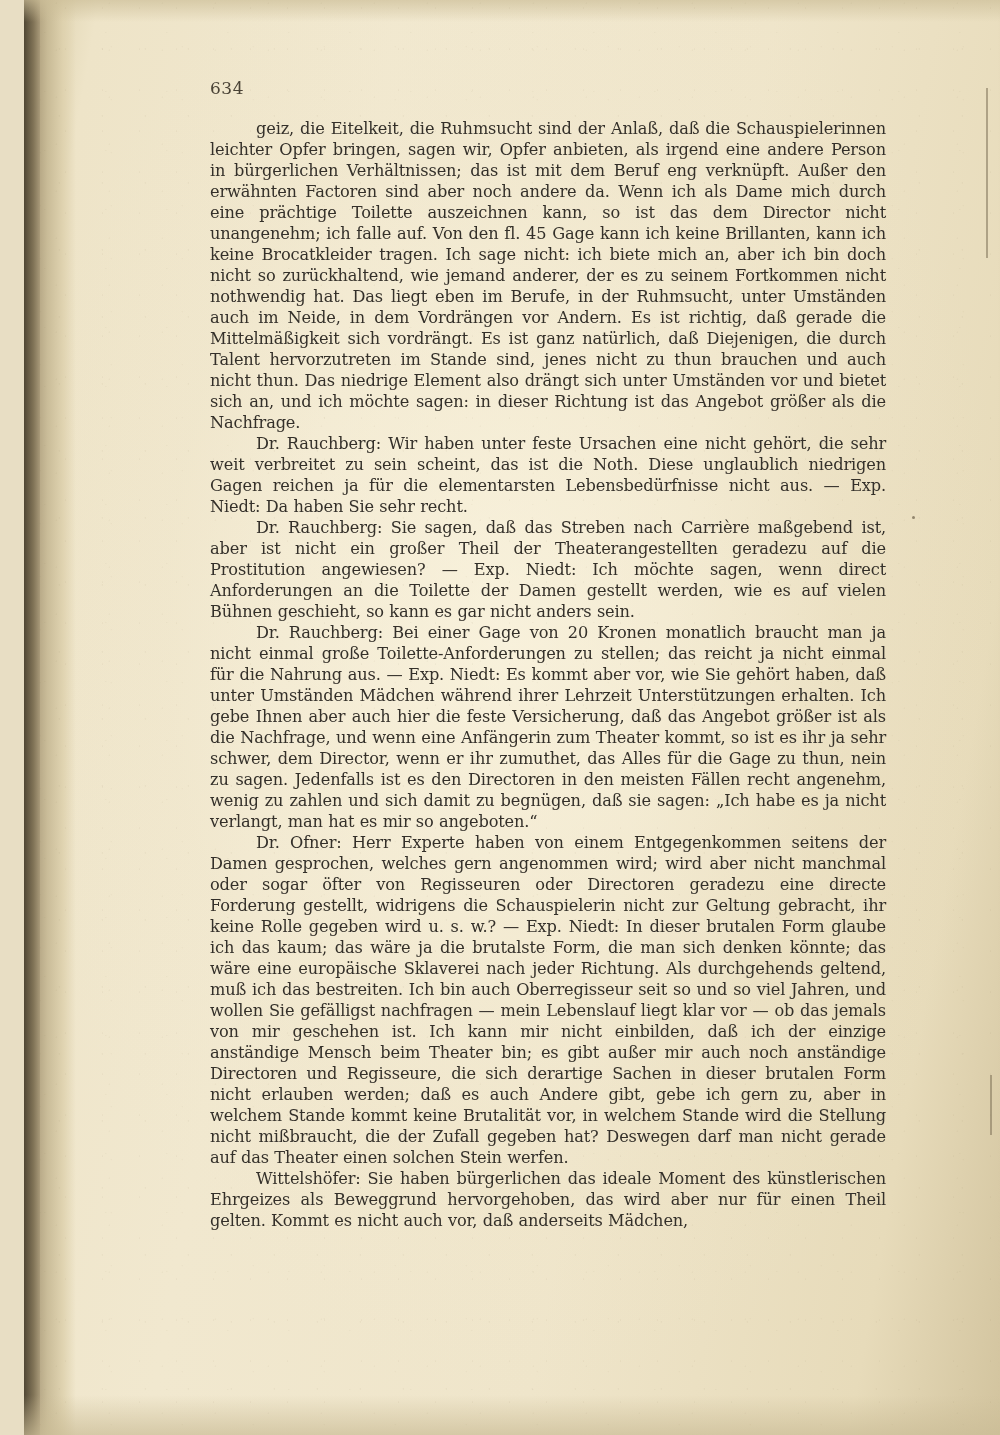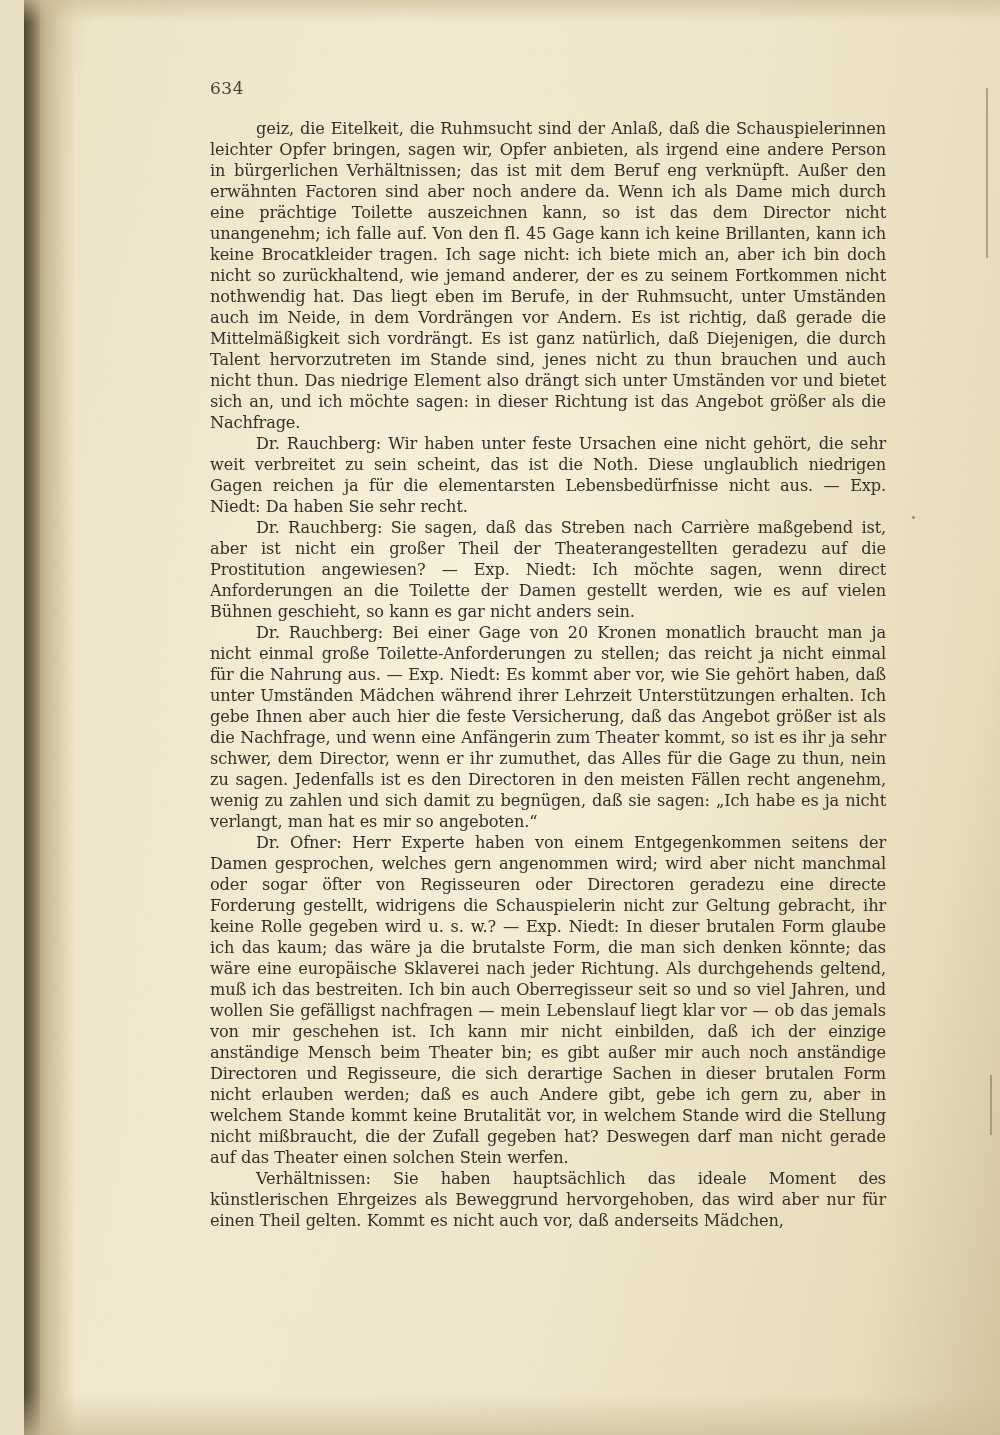--- a/index.html
+++ b/index.html
@@ -134,21 +134,21 @@
   <div id="content">
 
     <div class="folio">634</div>
 
     <div class="textblock">
       <p class="para">geiz, die Eitelkeit, die Ruhmsucht sind der Anlaß, daß die Schauspielerinnen leichter Opfer bringen, sagen wir, Opfer anbieten, als irgend eine andere Person in bürgerlichen Verhältnissen; das ist mit dem Beruf eng verknüpft. Außer den erwähnten Factoren sind aber noch andere da. Wenn ich als Dame mich durch eine prächtige Toilette auszeichnen kann, so ist das dem Director nicht unangenehm; ich falle auf. Von den fl. 45 Gage kann ich keine Brillanten, kann ich keine Brocatkleider tragen. Ich sage nicht: ich biete mich an, aber ich bin doch nicht so zurückhaltend, wie jemand anderer, der es zu seinem Fortkommen nicht nothwendig hat. Das liegt eben im Berufe, in der Ruhmsucht, unter Umständen auch im Neide, in dem Vordrängen vor Andern. Es ist richtig, daß gerade die Mittelmäßigkeit sich vordrängt. Es ist ganz natürlich, daß Diejenigen, die durch Talent hervorzutreten im Stande sind, jenes nicht zu thun brauchen und auch nicht thun. Das niedrige Element also drängt sich unter Umständen vor und bietet sich an, und ich möchte sagen: in dieser Richtung ist das Angebot größer als die Nachfrage.</p>
       <p class="para">Dr. Rauchberg: Wir haben unter feste Ursachen eine nicht gehört, die sehr weit verbreitet zu sein scheint, das ist die Noth. Diese unglaublich niedrigen Gagen reichen ja für die elementarsten Lebensbedürfnisse nicht aus. — Exp. Niedt: Da haben Sie sehr recht.</p>
       <p class="para">Dr. Rauchberg: Sie sagen, daß das Streben nach Carrière maßgebend ist, aber ist nicht ein großer Theil der Theaterangestellten geradezu auf die Prostitution angewiesen? — Exp. Niedt: Ich möchte sagen, wenn direct Anforderungen an die Toilette der Damen gestellt werden, wie es auf vielen Bühnen geschieht, so kann es gar nicht anders sein.</p>
       <p class="para">Dr. Rauchberg: Bei einer Gage von 20 Kronen monatlich braucht man ja nicht einmal große Toilette-Anforderungen zu stellen; das reicht ja nicht einmal für die Nahrung aus. — Exp. Niedt: Es kommt aber vor, wie Sie gehört haben, daß unter Umständen Mädchen während ihrer Lehrzeit Unterstützungen erhalten. Ich gebe Ihnen aber auch hier die feste Versicherung, daß das Angebot größer ist als die Nachfrage, und wenn eine Anfängerin zum Theater kommt, so ist es ihr ja sehr schwer, dem Director, wenn er ihr zumuthet, das Alles für die Gage zu thun, nein zu sagen. Jedenfalls ist es den Directoren in den meisten Fällen recht angenehm, wenig zu zahlen und sich damit zu begnügen, daß sie sagen: „Ich habe es ja nicht verlangt, man hat es mir so angeboten.“</p>
       <p class="para">Dr. Ofner: Herr Experte haben von einem Entgegenkommen seitens der Damen gesprochen, welches gern angenommen wird; wird aber nicht manchmal oder sogar öfter von Regisseuren oder Directoren geradezu eine directe Forderung gestellt, widrigens die Schauspielerin nicht zur Geltung gebracht, ihr keine Rolle gegeben wird u. s. w.? — Exp. Niedt: In dieser brutalen Form glaube ich das kaum; das wäre ja die brutalste Form, die man sich denken könnte; das wäre eine europäische Sklaverei nach jeder Richtung. Als durchgehends geltend, muß ich das bestreiten. Ich bin auch Oberregisseur seit so und so viel Jahren, und wollen Sie gefälligst nachfragen — mein Lebenslauf liegt klar vor — ob das jemals von mir geschehen ist. Ich kann mir nicht einbilden, daß ich der einzige anständige Mensch beim Theater bin; es gibt außer mir auch noch anständige Directoren und Regisseure, die sich derartige Sachen in dieser brutalen Form nicht erlauben werden; daß es auch Andere gibt, gebe ich gern zu, aber in welchem Stande kommt keine Brutalität vor, in welchem Stande wird die Stellung nicht mißbraucht, die der Zufall gegeben hat? Deswegen darf man nicht gerade auf das Theater einen solchen Stein werfen.</p>
-      <p class="para">Verhältnissen: Sie haben hauptsächlich das ideale Moment des künstlerischen Ehrgeizes als Beweggrund hervorgehoben, das wird aber nur für einen Theil gelten. Kommt es nicht auch vor, daß anderseits Mädchen,</p>
+      <p class="para">Wittelshöfer: Sie haben bürgerlichen das ideale Moment des künstlerischen Ehrgeizes als Beweggrund hervorgehoben, das wird aber nur für einen Theil gelten. Kommt es nicht auch vor, daß anderseits Mädchen,</p>
     </div>
 
     <div class="artifact-dot" style="left:888px; top:516px;"></div>
     <div class="artifact-line" style="left:962px; top:88px; width:2px; height:170px;"></div>
     <div class="artifact-line" style="left:966px; top:1075px; width:2px; height:60px;"></div>
   </div>
 
   <div id="left-gutter"></div>
   <div id="left-edge-dark"></div>
   <div id="right-edge"></div>

